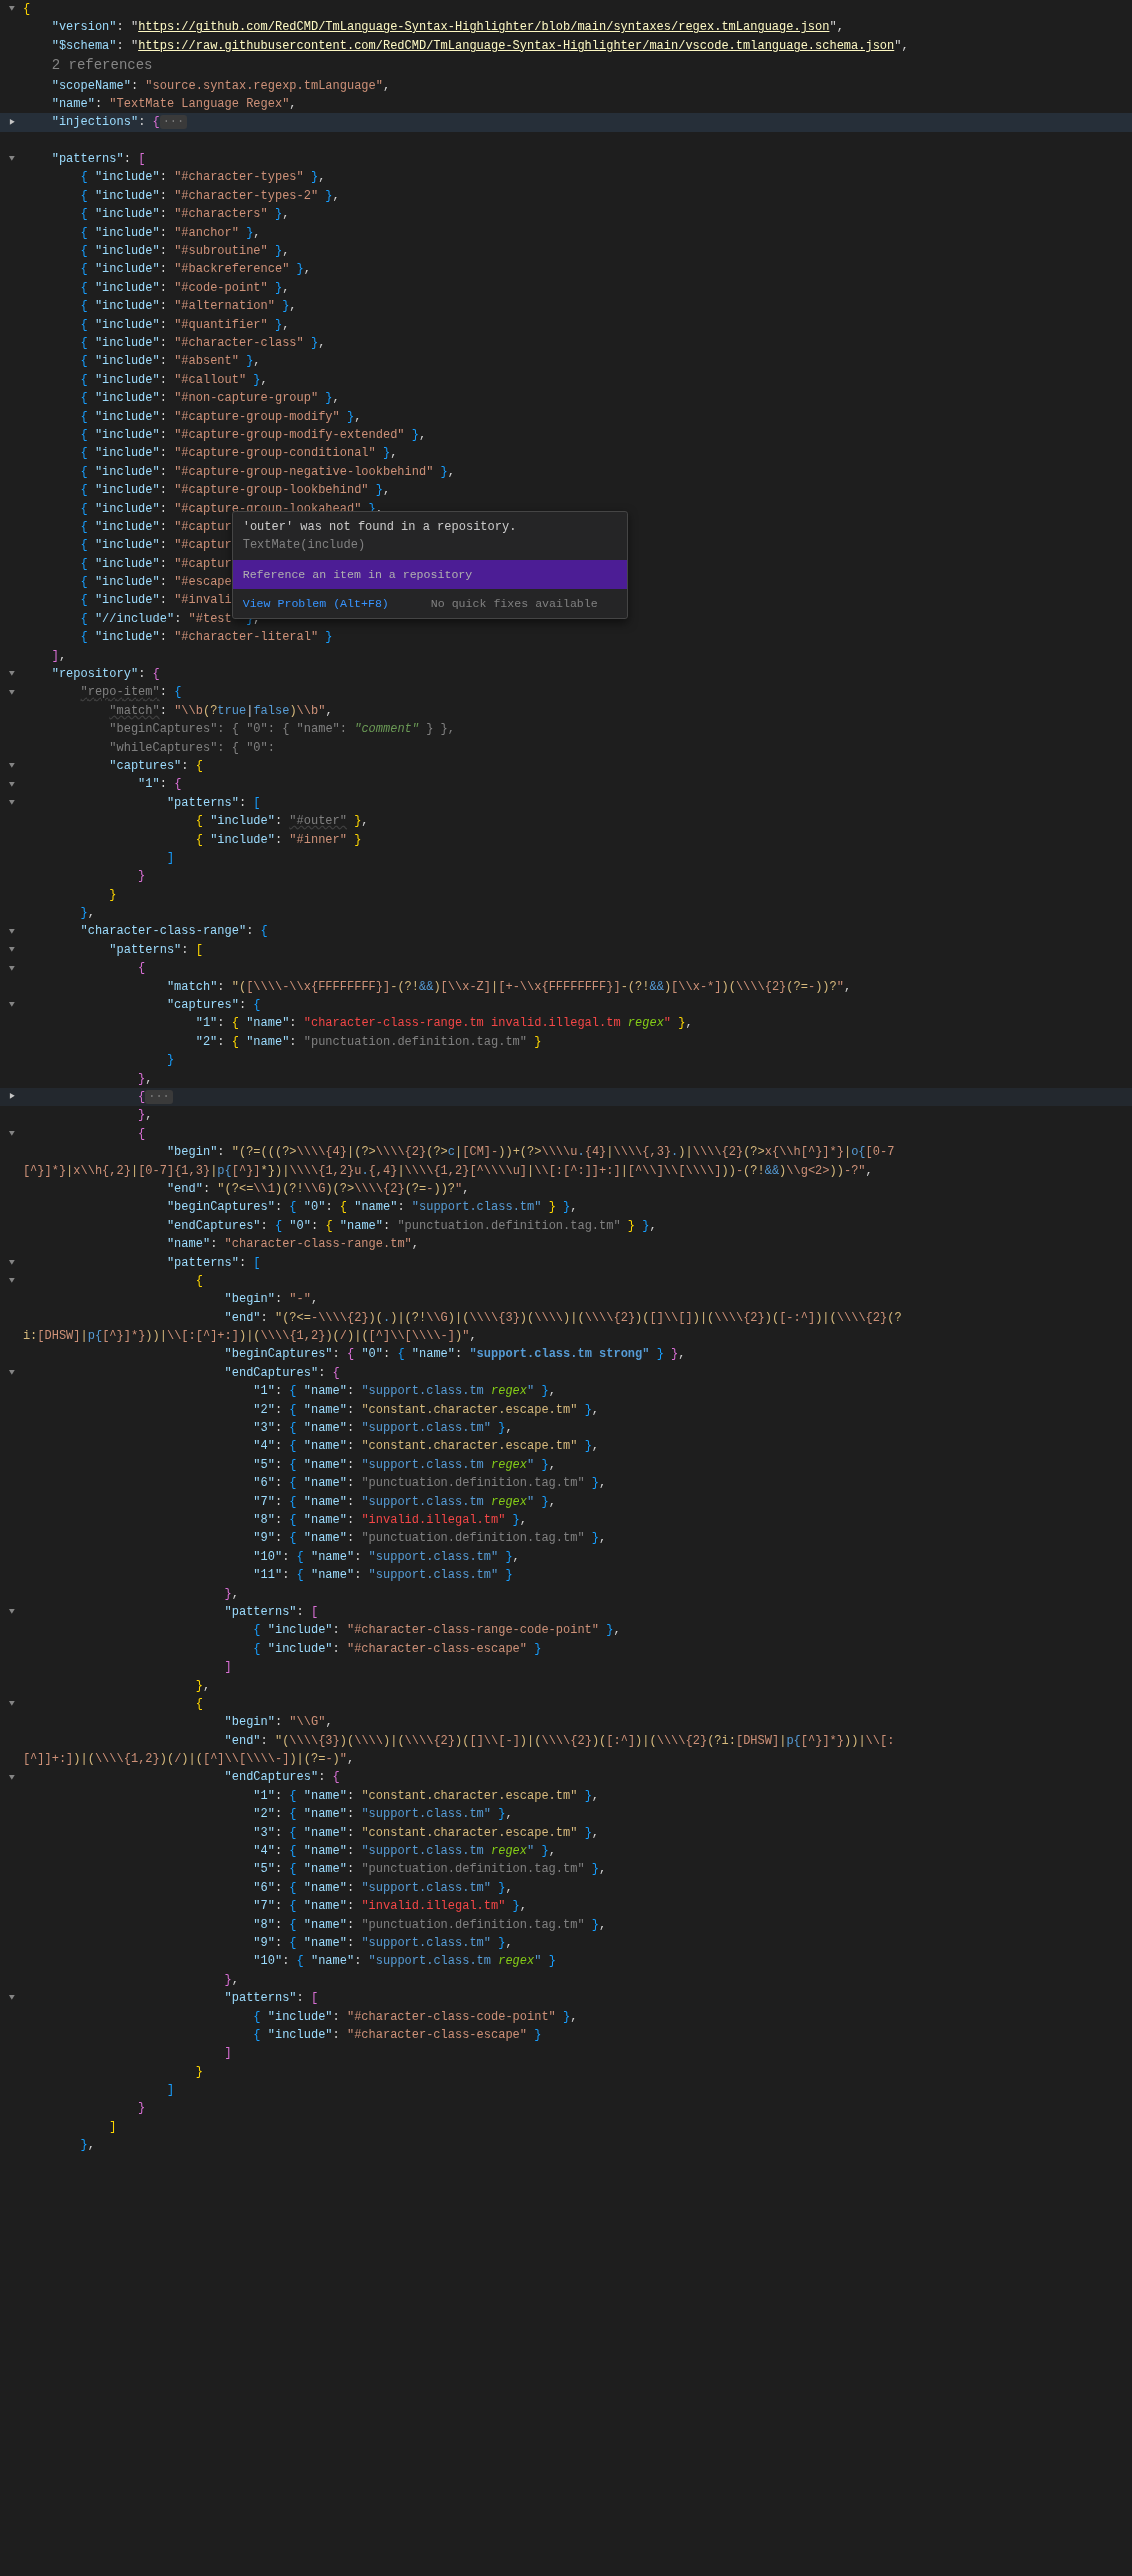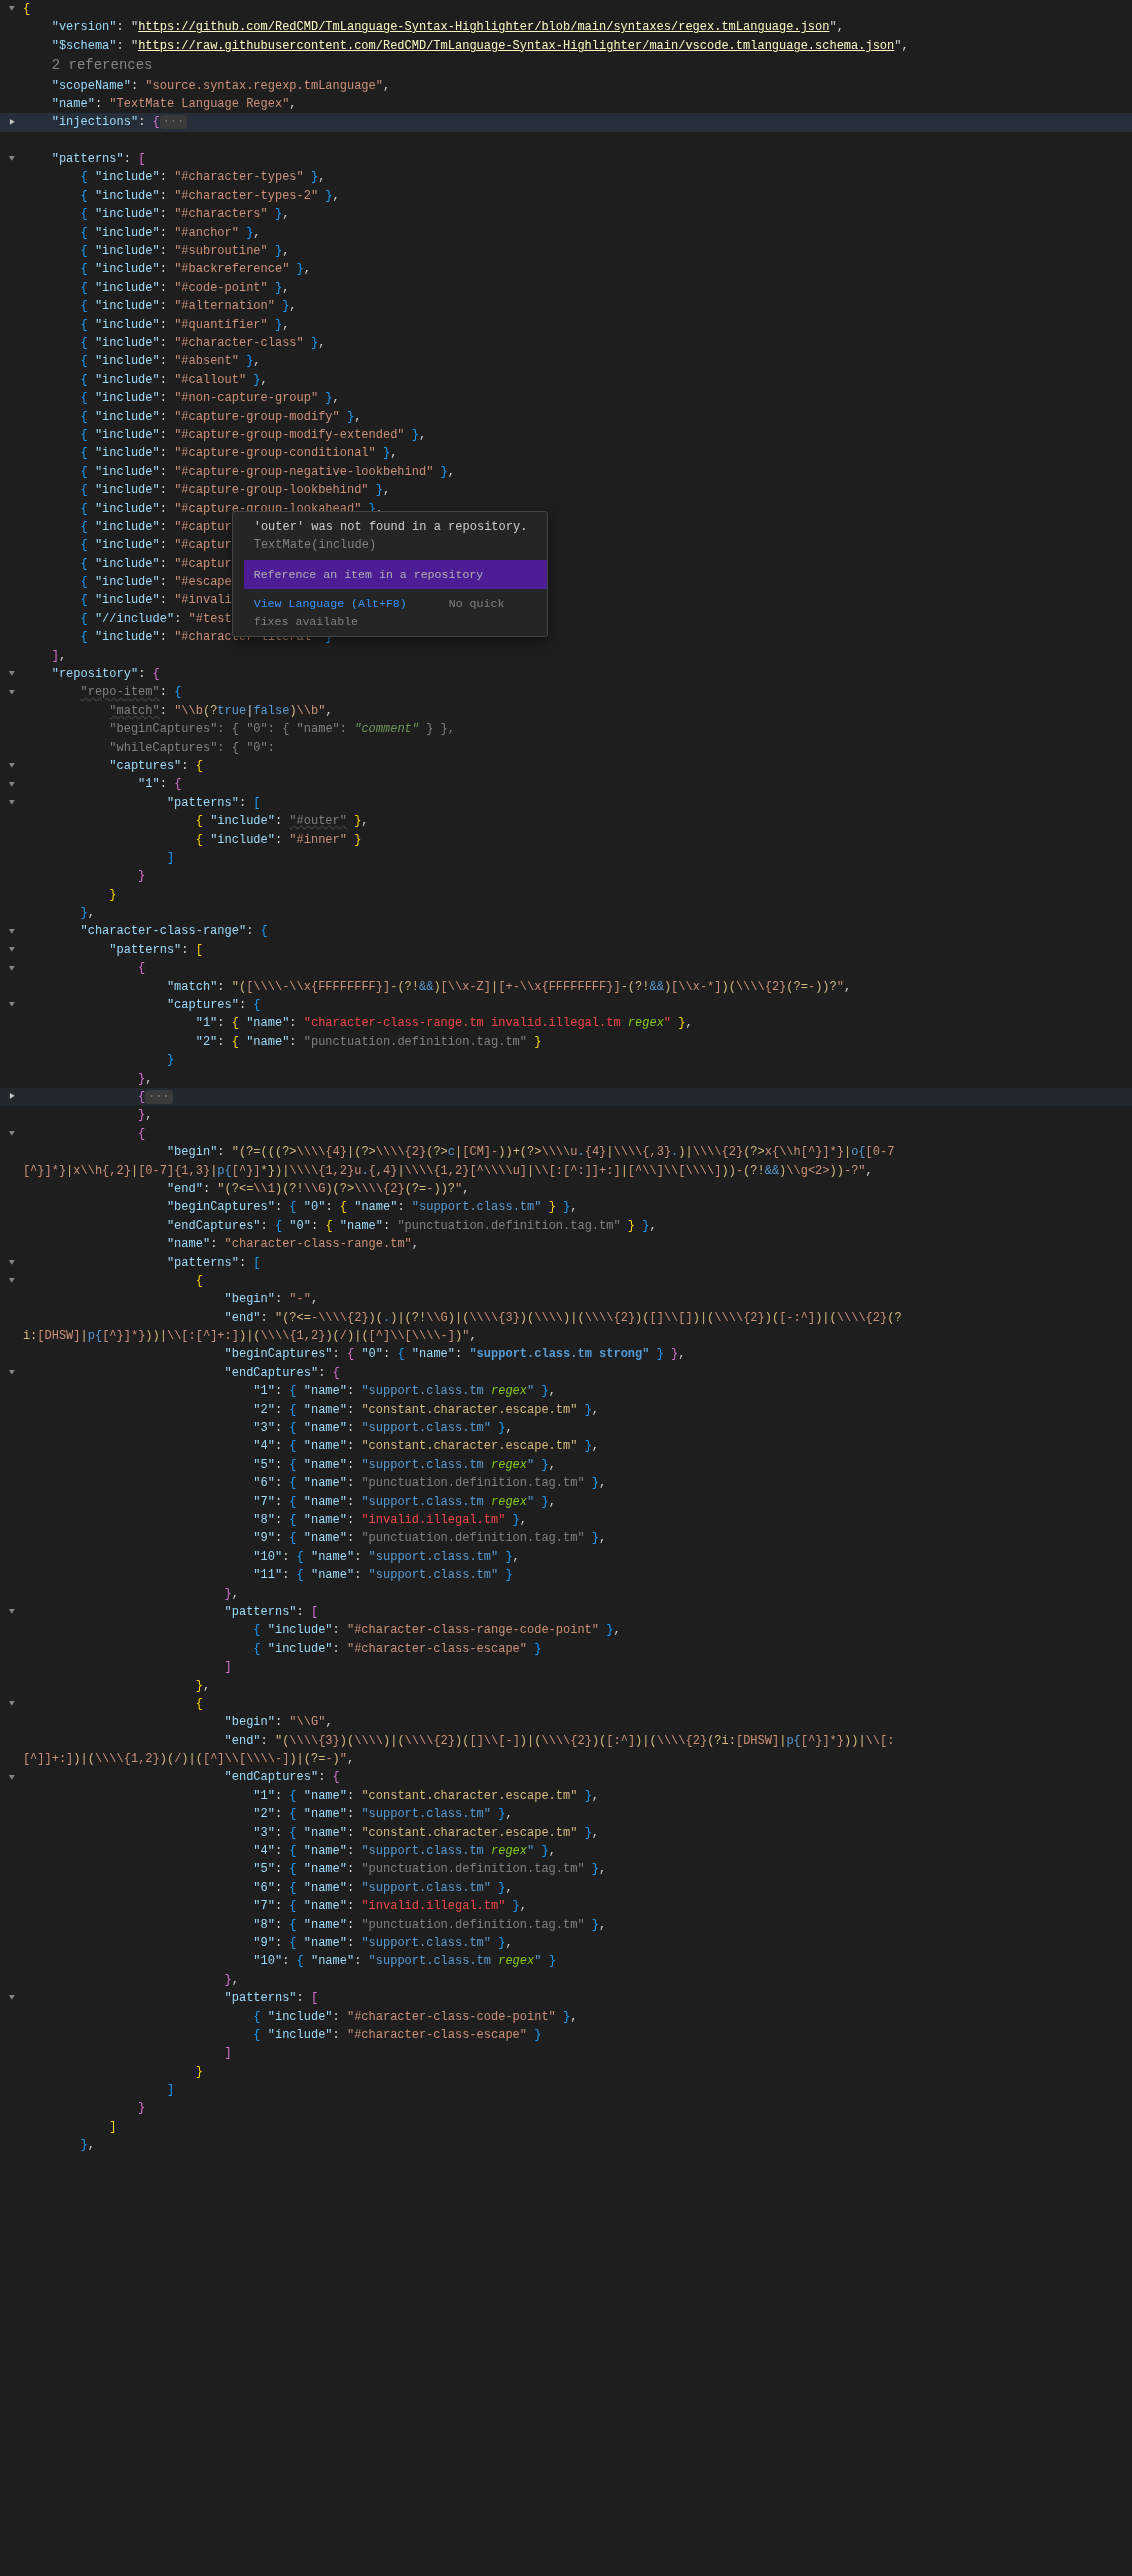--- a/index.html
+++ b/index.html
@@ -51,28 +51,27 @@
 .refcount { color: #858585; font-size: 14px; }
 
 .folded-bg { background: rgba(55,80,110,0.35); }
 .folded-bg-light { background: rgba(55,80,110,0.2); }
 .dots { color: #7a7a7a; background:#3a3a3a; border-radius:2.9px; padding:0 2.9px;}
 
 .hover-box {
   position: absolute;
   left: 232px;
   top: 511px;
-  width: 316px;
+  width: 396px;
   background: #252526;
   border: 1px solid #454545;
   border-radius: 2.9px;
   font-size: 12px;
   box-shadow: 0 3.9px 9.7px rgba(0,0,0,0.5);
   z-index: 10;
-  padding-left: 11px;
 }
 .hover-box .msg { padding: 5.8px 9.7px; color: #ccc; }
 .hover-box .msg .hv-dim { color: #808080; }
 .hover-box .desc { background:#4c1d95; padding: 5.8px 9.7px; color: #b0b0b0; font-size: 11.6px;}
 .hover-box .actions { padding: 5.8px 9.7px; font-size: 11.6px;}
 .hover-box .actions .a { color: #3794ff; cursor: pointer;}
 .hover-box .actions .nf { color: #808080; margin-left: 35px;}
 </style>
 </head>
 <body>
@@ -254,17 +253,17 @@
 <div class="line"><span class="gutter"></span><span class="content">                <span class="brace2">}</span></span></div>
 <div class="line"><span class="gutter"></span><span class="content">            <span class="brace">]</span></span></div>
 <div class="line"><span class="gutter"></span><span class="content">        <span class="brace3">}</span><span class="pun">,</span></span></div>
 
 </div>
 
 <div class="hover-box">
   <div class="msg"><span>'outer' was not found in a repository.</span> <span class="hv-dim">TextMate(include)</span></div>
   <div class="desc">Reference an item in a repository</div>
   <div class="actions">
-    <span class="a">View Language (Alt+F8)</span>
+    <span class="a">View Problem (Alt+F8)</span>
     <span class="nf">No quick fixes available</span>
   </div>
 </div>
 
 
 </body></html>

